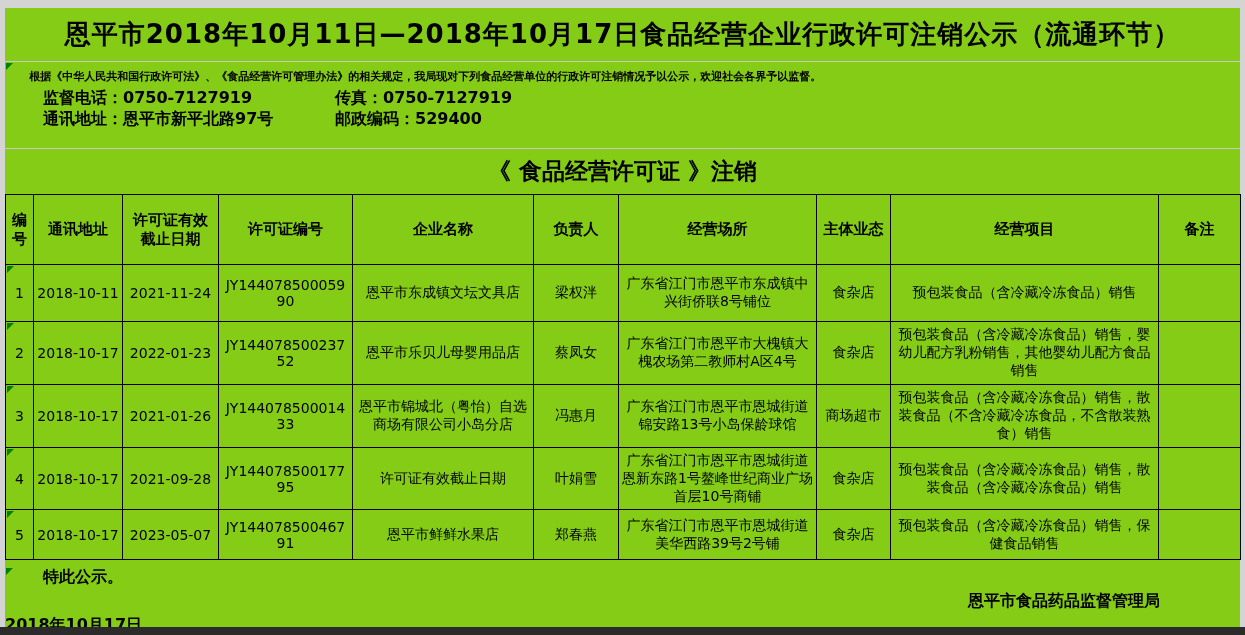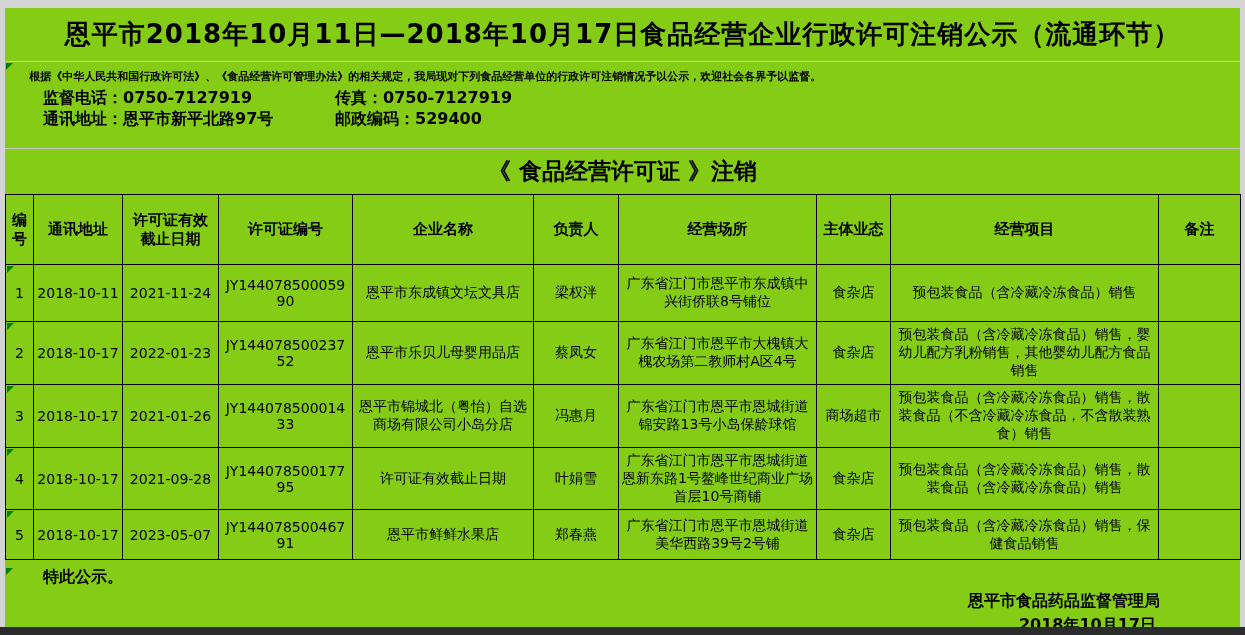--- a/index.html
+++ b/index.html
@@ -86,21 +86,21 @@
     font-size: 16px; font-weight: bold;
     margin: 7px 0 0 38px;
   }
   .agency {
     font-size: 16px; font-weight: bold;
     text-align: right; padding-right: 80px;
     margin-top: 3px;
   }
   .pub-date {
     font-size: 16px; font-weight: bold;
-    text-align: right; padding-right: 84px;
+    text-align: left; padding-right: 84px;
     margin-top: 3px;
   }
 </style>
 </head>
 <body>
 
 <div class="sheet">
 
   <div class="title-block">
     <h1>恩平市2018年10月11日—2018年10月17日食品经营企业行政许可注销公示（流通环节）</h1>

